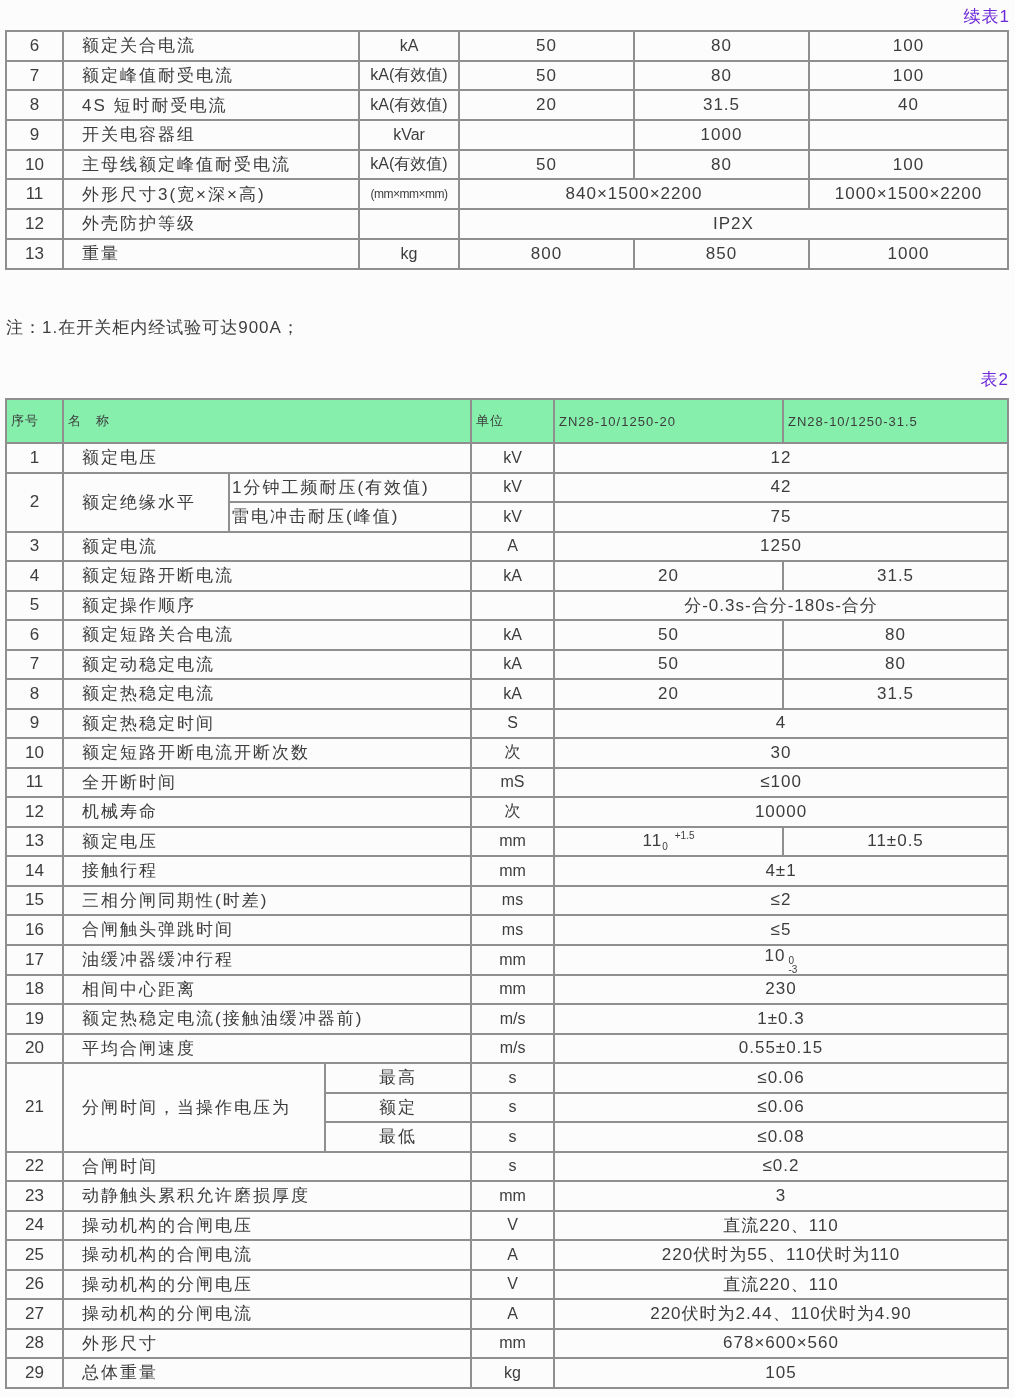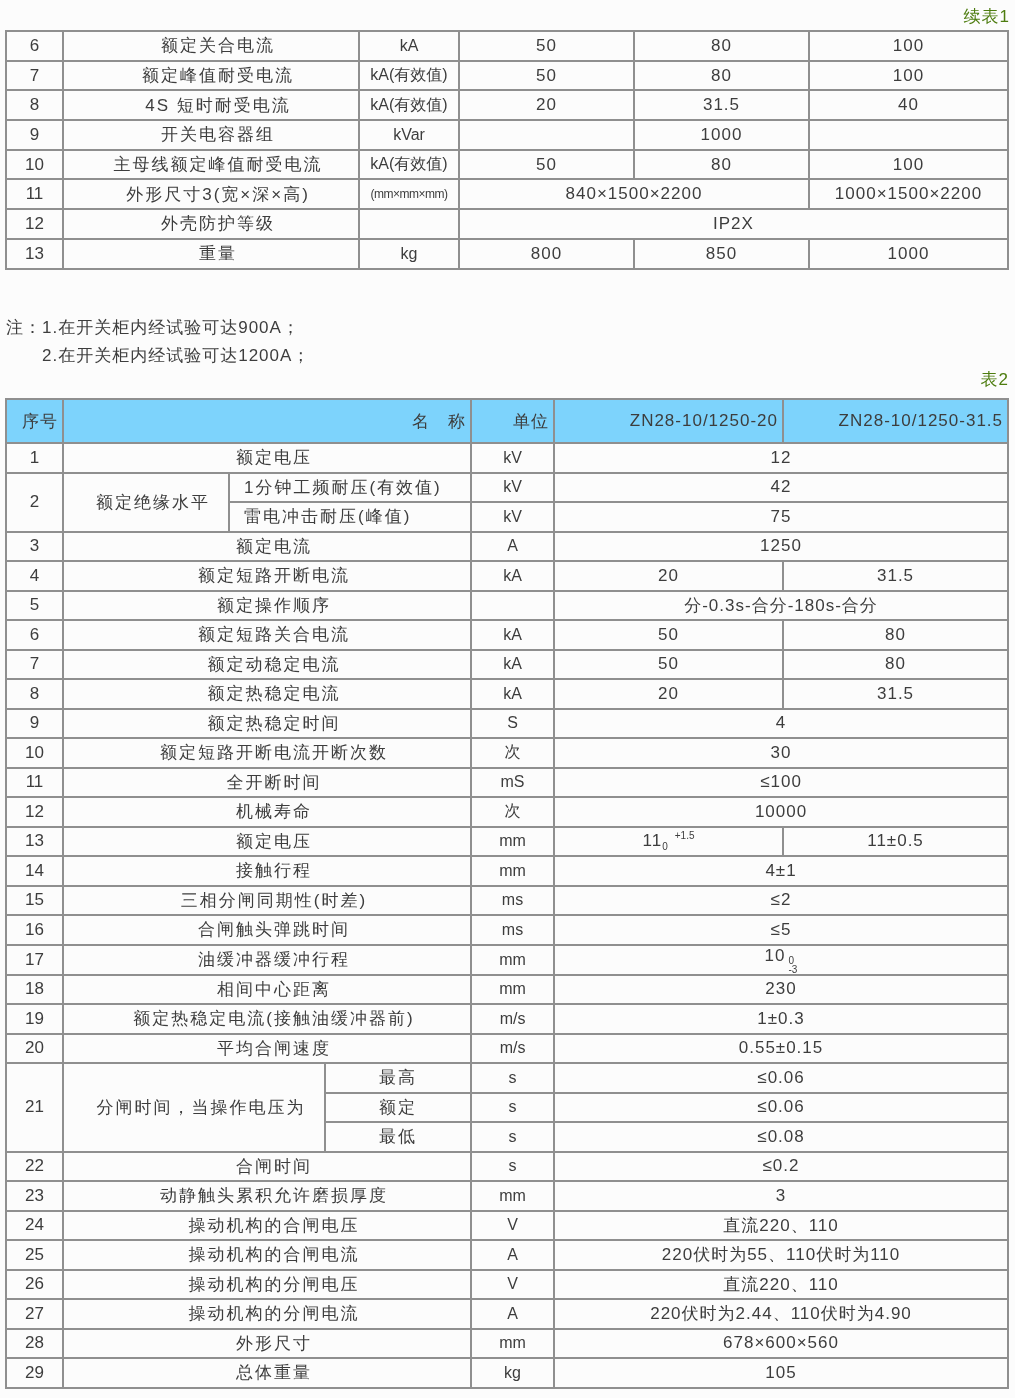--- a/index.html
+++ b/index.html
@@ -3,21 +3,21 @@
 <meta charset="utf-8">
 <style>
   * { box-sizing: border-box; }
   html, body { margin: 0; padding: 0; }
   body {
     width: 1015px; height: 1398px; position: relative;
     background: #fcfcfc;
     font-family: "Liberation Sans", "DejaVu Sans", sans-serif;
     color: #3d3d3d;
   }
-  .corner-label { position: absolute; font-size: 17px; letter-spacing: 1px; color: #4d7c0f; }
+  .corner-label { position: absolute; font-size: 17px; letter-spacing: 1px; color: #6d28d9; }
   #label-xubiao { top: 5px; right: 5px; }
   #label-biao2  { top: 368px; right: 6px; }
 
   #table1-wrap { position: absolute; top: 30px;  left: 5px; }
   #table2-wrap { position: absolute; top: 398px; left: 5px; }
 
   table { border-collapse: collapse; table-layout: fixed; }
   .t1 { width: 1002px; }
   .t2 { width: 1002px; }
   .t1 tr { height: 29.7px; }
@@ -25,30 +25,30 @@
   .t2 tbody tr { height: 29.5px; }
 
   td, th {
     border: 2px solid #8f8f8f;
     padding: 0 4px;
     font-weight: normal;
     white-space: nowrap;
     overflow: hidden;
   }
   th {
-    background: #7dd3fc;
-    font-size: 17px;
+    background: #86efac;
+    font-size: 13px;
     letter-spacing: 1px;
-    text-align: right;
+    text-align: left;
     color: #3d3d3d;
   }
   td.no   { text-align: center; font-size: 17px; }
-  td.name { text-align: center; padding-left: 18px; font-size: 17px; letter-spacing: 2px; border-radius: 14px; }
+  td.name { text-align: left; padding-left: 18px; font-size: 17px; letter-spacing: 2px; border-radius: 14px; }
   td.sub  { text-align: center; font-size: 17px; letter-spacing: 2px; }
-  td.sub.wide { text-align: left; padding-left: 14px; }
+  td.sub.wide { text-align: left; padding-left: 2px; }
   td.unit { text-align: center; font-size: 16px; }
   td.unit.small { font-size: 12px; letter-spacing: -0.5px; }
   td.val  { text-align: center; font-size: 17px; letter-spacing: 1px; }
 
   sub { font-size: 10px; letter-spacing: 0; }
   sup { font-size: 10px; letter-spacing: 0; margin-left: 7px; }
   .stack {
     display: inline-flex; flex-direction: column; align-items: flex-start;
     font-size: 10px; line-height: 9px; letter-spacing: 0;
     vertical-align: -3px; margin-left: 3px;
@@ -134,21 +134,20 @@
           <td class="val">800</td>
           <td class="val">850</td>
           <td class="val">1000</td>
         </tr>
       </tbody>
   </table>
 </div>
 
 <div class="notes">
   <div class="note-line"><span>注：</span><span>1.在开关柜内经试验可达900A；</span></div>
-  <div class="note-line indent"><span>2.在开关柜内经试验可达1200A；</span></div>
 </div>
 
 <div class="corner-label" id="label-biao2">表2</div>
 
 <div id="table2-wrap">
   <table class="t2">
     <colgroup>
       <col style="width:57px">
         <col style="width:166px">
         <col style="width:96px">

